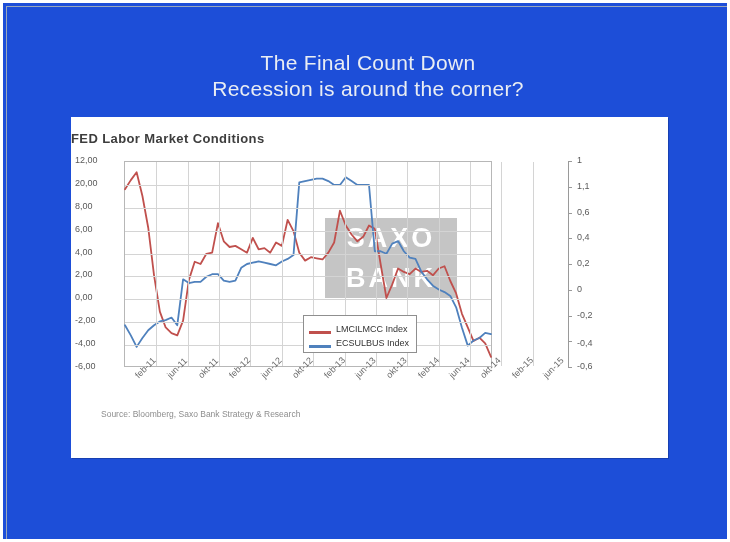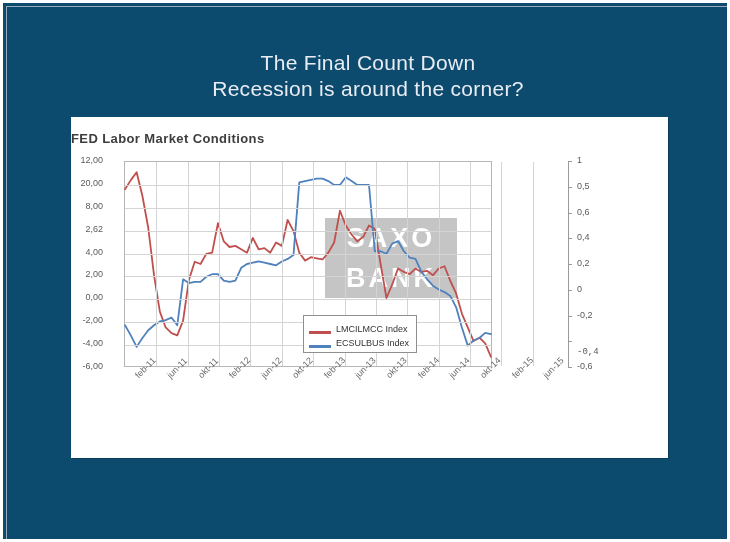--- a/index.html
+++ b/index.html
@@ -11,21 +11,21 @@
     width: 730px;
     height: 542px;
     font-family: "Liberation Sans", sans-serif;
     overflow: hidden;
   }
   #slide {
     position: relative;
     width: 730px;
     height: 542px;
     box-sizing: border-box;
-    background: #0c4a6e;
+    background: #1d4ed8;
     border: 3px solid #ffffff;
     overflow: hidden;
   }
   #slide-inner-border {
     position: absolute;
     left: 3px; top: 3px;
     width: 724px; height: 536px;
     border: 1px solid #9aa8bb;
     box-sizing: border-box;
     pointer-events: none;
@@ -109,21 +109,21 @@
     height: 100%;
     overflow: visible;
   }
   
   .axis-label {
     position: absolute;
     font-size: 9px;
     color: #5a5a5a;
     white-space: nowrap;
   }
-  #y-left-axis .axis-label { right: 16px; text-align: right; }
+  #y-left-axis .axis-label { right: 0; }
   #y-left-axis {
     position: absolute;
     left: 0px;
     top: 44px;
     width: 48px;
     height: 206px;
   }
   #y-right-axis {
     position: absolute;
     left: 497px;
@@ -196,21 +196,21 @@
 Recession is around the corner?</div>
 
   <div id="chart-panel">
 
     <div id="chart-title">FED Labor Market Conditions</div>
 
     <div id="y-left-axis">
         <div class="axis-label" style="top: -6px; width: 44px;">12,00</div>
         <div class="axis-label" style="top: 16.8889px; width: 44px;">20,00</div>
         <div class="axis-label" style="top: 39.7778px; width: 44px;">8,00</div>
-        <div class="axis-label" style="top: 62.6667px; width: 44px;">2,62</div>
+        <div class="axis-label" style="top: 62.6667px; width: 44px;">6,00</div>
         <div class="axis-label" style="top: 85.5556px; width: 44px;">4,00</div>
         <div class="axis-label" style="top: 108.444px; width: 44px;">2,00</div>
         <div class="axis-label" style="top: 131.333px; width: 44px;">0,00</div>
         <div class="axis-label" style="top: 154.222px; width: 44px;">-2,00</div>
         <div class="axis-label" style="top: 177.111px; width: 44px;">-4,00</div>
         <div class="axis-label" style="top: 200px; width: 44px;">-6,00</div>
       </div>
 
     <div id="plot-area">
       <div id="watermark">SAXO
@@ -238,33 +238,33 @@
         <div class="gridline-v" style="left: 282px;"></div>
         <div class="gridline-v" style="left: 314px;"></div>
         <div class="gridline-v" style="left: 345px;"></div>
         <div class="gridline-v" style="left: 376px;"></div>
         <div class="gridline-v" style="left: 408px;"></div>
       </div>
 
     <div id="y-right-axis">
         <div class="axis-label" style="top: -6px; left: 9px;">1</div>
         <div class="tick-mark" style="top: 0px; left: 0px;"></div>
-        <div class="axis-label" style="top: 19.75px; left: 9px;">0,5</div>
+        <div class="axis-label" style="top: 19.75px; left: 9px;">1,1</div>
         <div class="tick-mark" style="top: 25.75px; left: 0px;"></div>
         <div class="axis-label" style="top: 45.5px; left: 9px;">0,6</div>
         <div class="tick-mark" style="top: 51.5px; left: 0px;"></div>
         <div class="axis-label" style="top: 71.25px; left: 9px; text-align: center;">0,4</div>
         <div class="tick-mark" style="top: 77.25px; left: 0px;"></div>
         <div class="axis-label" style="top: 97px; left: 9px;">0,2</div>
         <div class="tick-mark" style="top: 103px; left: 0px;"></div>
         <div class="axis-label" style="top: 122.75px; left: 9px;">0</div>
         <div class="tick-mark" style="top: 128.75px; left: 0px;"></div>
         <div class="axis-label" style="top: 148.5px; left: 9px;">-0,2</div>
         <div class="tick-mark" style="top: 154.5px; left: 0px;"></div>
-        <div class="axis-label" style="top: 186px; left: 9px; font-family: Liberation Mono, monospace;">-0,4</div>
+        <div class="axis-label" style="top: 177px; left: 9px;">-0,4</div>
         <div class="tick-mark" style="top: 180.25px; left: 0px;"></div>
         <div class="axis-label" style="top: 200px; left: 9px;">-0,6</div>
         <div class="tick-mark" style="top: 206px; left: 0px;"></div>
         <div style="position: absolute; left: 0px; top: 0px; width: 1px; height: 206px; background: rgb(154, 154, 154);"></div>
       </div>
 
     <div id="x-axis">
         <div class="x-label" style="left: 9.40714px; top: 6px;">feb-11</div>
         <div class="x-label" style="left: 40.7643px; top: 6px;">jun-11</div>
         <div class="x-label" style="left: 72.1214px; top: 6px;">okt-11</div>
@@ -285,14 +285,15 @@
         <div class="legend-row">
           <span class="legend-swatch" style="background: rgb(192, 80, 77);"></span>
           <span class="legend-text">LMCILMCC Index</span>
         </div>
         <div class="legend-row">
           <span class="legend-swatch" style="background: rgb(79, 129, 189);"></span>
           <span class="legend-text">ECSULBUS Index</span>
         </div>
       </div>
 
+    <div id="source-note">Source: Bloomberg, Saxo Bank Strategy &amp; Research</div>
   </div>
 </div>
 
 </body></html>

